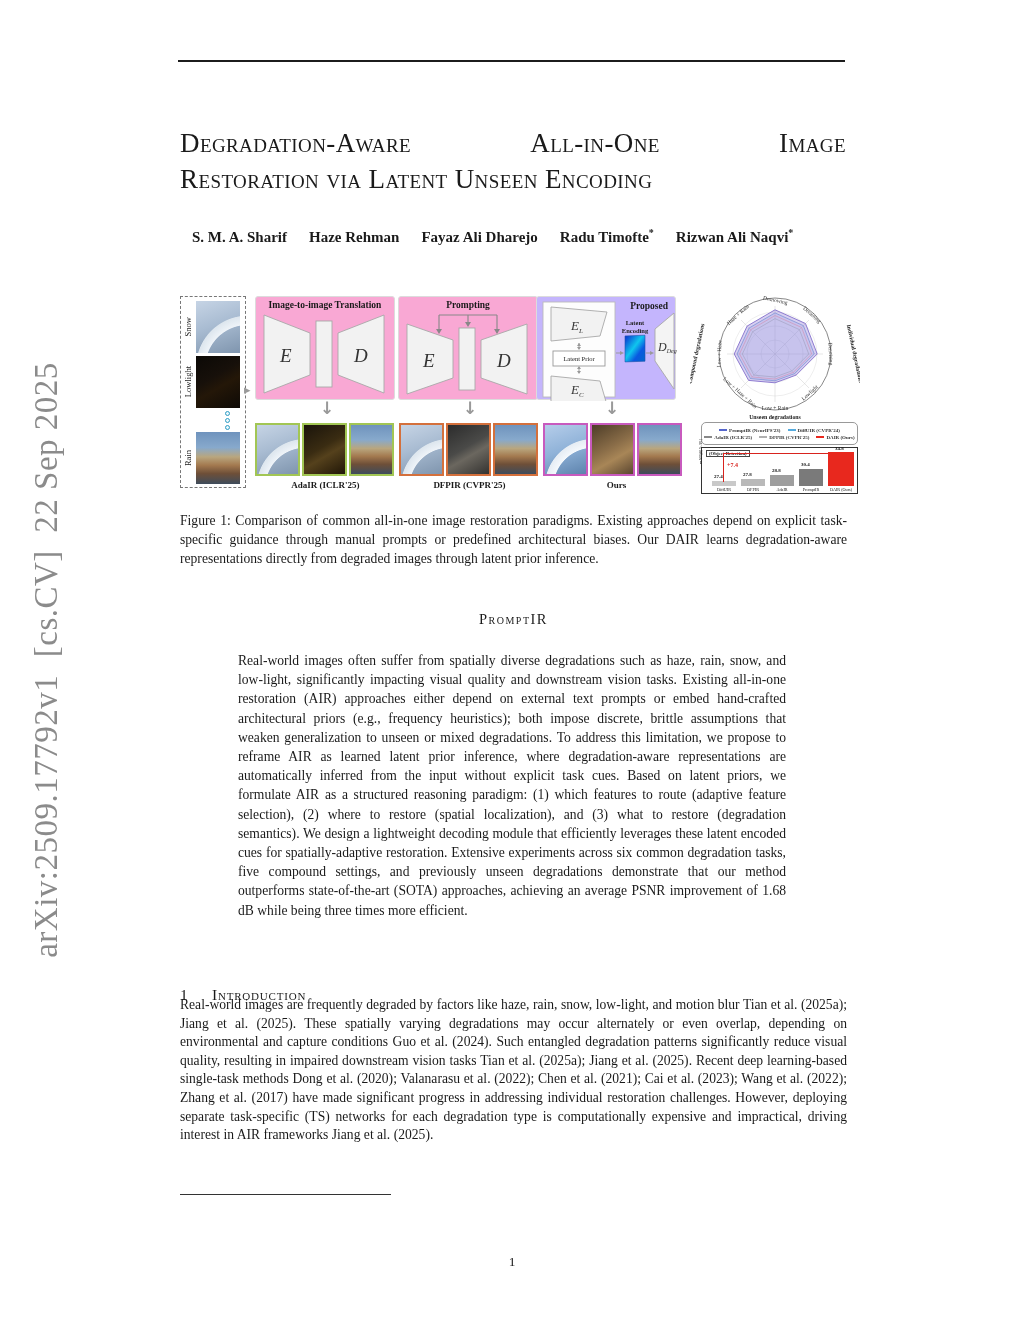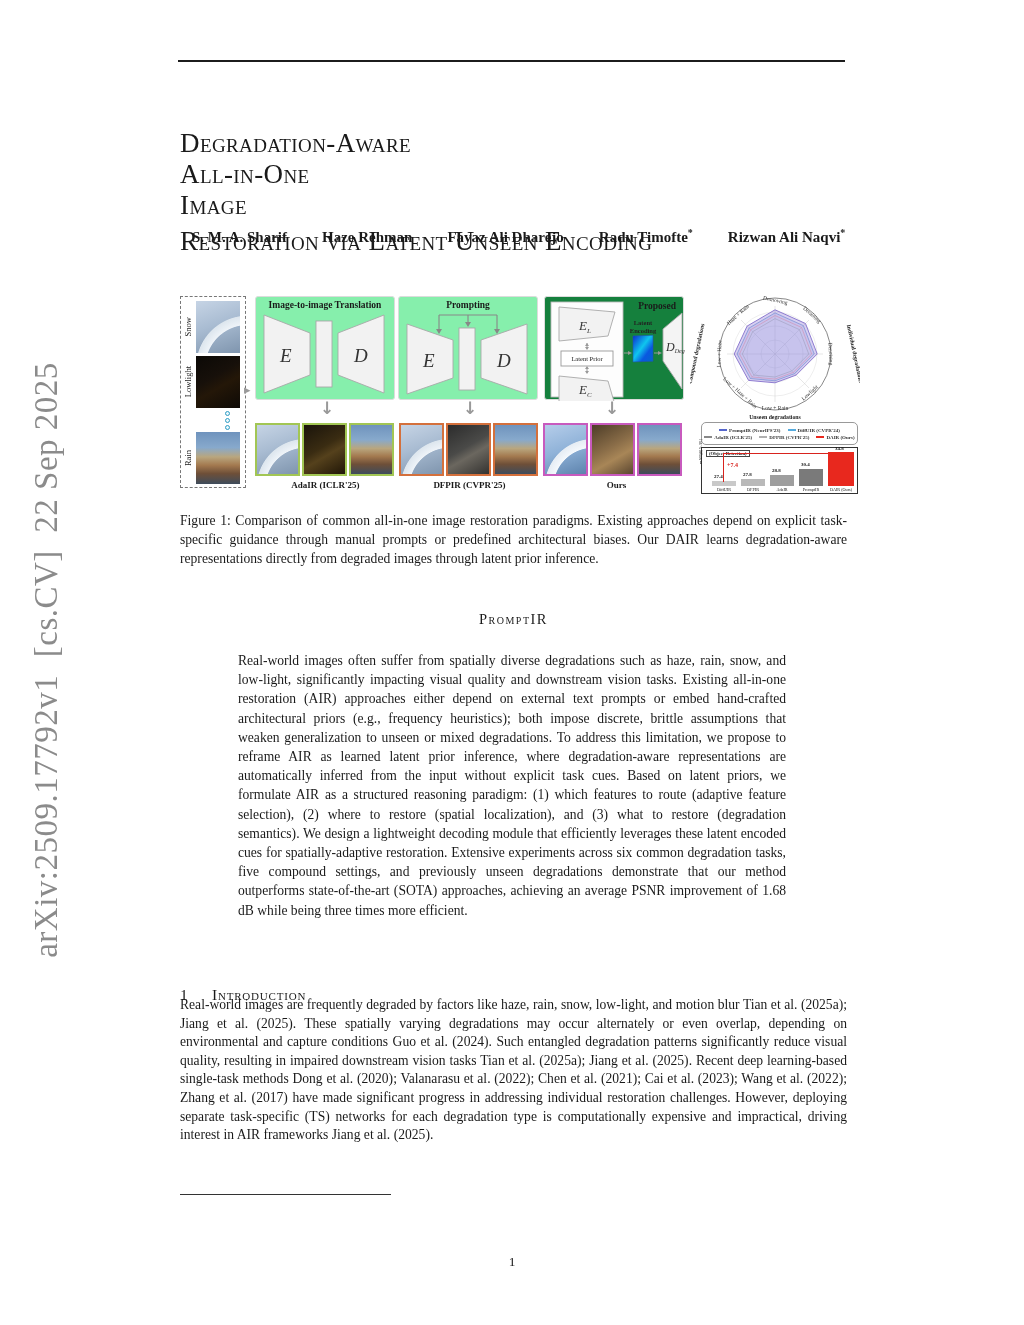--- a/index.html
+++ b/index.html
@@ -10,25 +10,25 @@
   
   .top-rule{left:178px;top:60px;width:667px;height:2px;background:#1c1c1c;}
 
   
   .watermark{left:46px;top:660px;transform:translate(-50%,-50%) rotate(-90deg);
     white-space:pre;font-size:33px;color:#8b8b8b;letter-spacing:.5px;}
 
   
   .title-block{left:180px;top:128px;width:666px;}
   .title-l1{display:flex;justify-content:space-between;font-variant:small-caps;
-    font-size:27px;letter-spacing:.4px;flex-direction:column;}
+    font-size:27px;letter-spacing:.4px;}
   .title-l2{font-variant:small-caps;font-size:27px;letter-spacing:.4px;margin-top:5px;}
 
   
-  .authors{left:192px;top:227px;display:flex;gap:35px;font-weight:bold;font-size:15px;white-space:nowrap;justify-content:center;}
+  .authors{left:192px;top:227px;display:flex;gap:22px;font-weight:bold;font-size:15px;white-space:nowrap;justify-content:center;}
   .authors sup{font-size:10px;}
   .code-line{left:190px;top:247px;font-family:"Liberation Mono","DejaVu Sans Mono",monospace;
     font-size:14px;white-space:pre;color:#222;}
 
   
   .fig{left:180px;top:296px;width:680px;height:200px;}
 
   .inbox{left:0;top:0;width:66px;height:192px;border:1.5px dashed #777;padding:2px 0 0 2px;box-sizing:border-box;}
   .inrow{display:flex;align-items:center;height:55px;}
   .inlabel{writing-mode:vertical-rl;transform:rotate(180deg);font-size:8.5px;width:13px;
@@ -43,22 +43,22 @@
     linear-gradient(160deg,#c6d4e5 0%,#a9bcd2 45%,#7f95ae 100%);}
   .img-dark{background:linear-gradient(150deg,#0b0906 0%,#17100a 40%,#241708 58%,#0e0a06 100%);}
   .img-dark2{background:linear-gradient(150deg,#1a140b 0%,#3a2c12 45%,#55411c 60%,#201607 100%);}
   .img-dark3{background:linear-gradient(150deg,#4d3d28 0%,#8a6d48 45%,#a88657 65%,#5a4630 100%);}
   .img-rain{background:linear-gradient(180deg,#6f93bd 0%,#87a9cc 30%,#b9a67e 48%,#a3794f 64%,#6e4f38 80%,#3e4c5c 100%);}
   .img-snow2{background:
     radial-gradient(circle at 118% 128%, rgba(255,255,255,0) 50%, #f4f8fc 51%, #e6edf4 61%, rgba(255,255,255,0) 62%),
     linear-gradient(160deg,#b5cdea 0%,#8fb2d8 50%,#5d83ad 100%);}
   .img-gray{background:linear-gradient(150deg,#2c2c2c 0%,#4a4a48 45%,#6b675f 60%,#333230 100%);}
 
-  .panel{top:0;width:140px;height:104px;background:#86efac;border:1px solid #dcdcdc;border-radius:3px;box-sizing:border-box;}
-  .p1{left:75px;} .p2{left:218px;} .p3{left:364px;background:#15803d;}
+  .panel{top:0;width:140px;height:104px;background:#f9a8d4;border:1px solid #dcdcdc;border-radius:3px;box-sizing:border-box;}
+  .p1{left:75px;} .p2{left:218px;} .p3{left:356px;background:#c4b5fd;}
   .ptitle{position:absolute;top:3px;left:0;width:100%;text-align:center;font-weight:bold;font-size:9.5px;}
   .ptitle3{position:absolute;top:4px;right:7px;font-weight:bold;font-size:9.5px;}
   .psvg{position:absolute;left:0;top:0;}
 
   .down-arrow{top:102px;color:#999;font-size:17px;font-weight:bold;font-family:"DejaVu Sans",sans-serif;}
 
   .grp{top:127px;display:flex;gap:2px;}
   .g1{left:75px;} .g2{left:219px;} .g3{left:363px;}
   .rimg{width:41px;height:49px;border:2px solid;}
   .b-green{border-color:#a2c654;} .b-orange{border-color:#d4703c;} .b-mag{border-color:#c85abe;}

